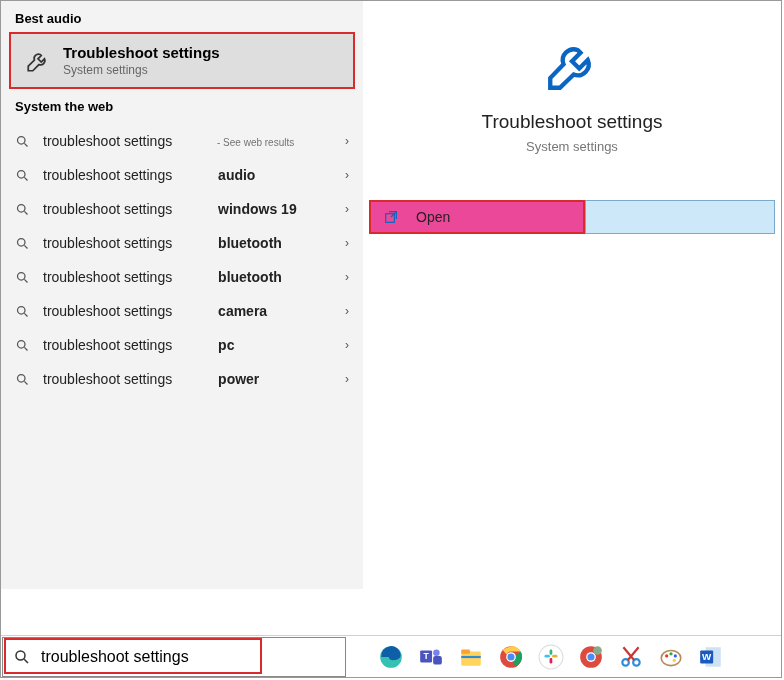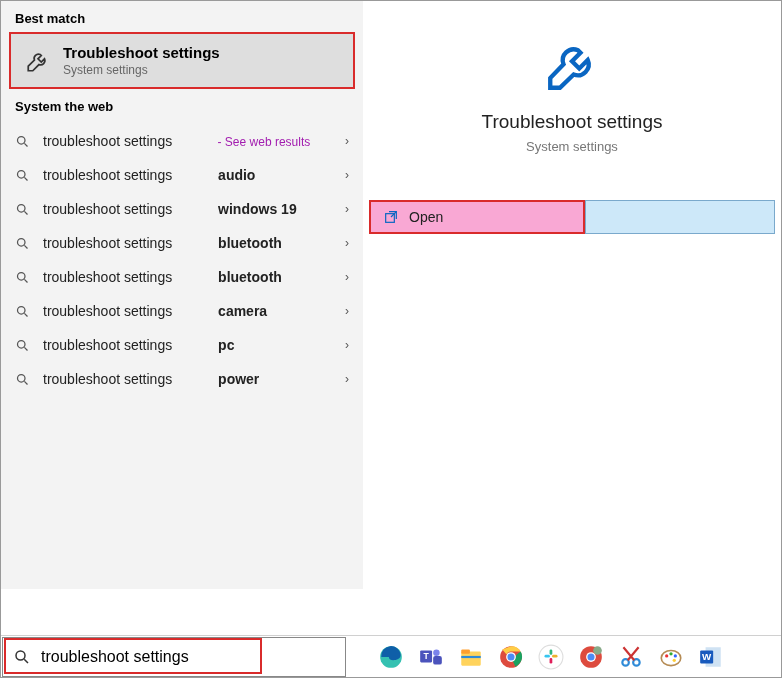--- a/index.html
+++ b/index.html
@@ -98,21 +98,21 @@
   .web-item {
     display: flex;
     align-items: center;
     padding: 9px 14px;
     cursor: pointer;
     gap: 12px;
   }
   .web-item .sicon { color: #555; width: 16px; display:flex; }
   .web-item .txt { flex: 1; color: #222; }
   .web-item .txt b { font-weight: 600; margin-left: 42px; }
-  .web-item .sub { color: #a21caf; font-size: 12px; }
+  .web-item .sub { color: #737373; font-size: 10px; }
   .web-item .chev-r { color: #555; font-size: 12px; }
 
   
   .preview {
     display: flex;
     flex-direction: column;
     align-items: center;
     padding-top: 36px;
   }
   .big-icon { margin-bottom: 16px; }
@@ -121,25 +121,25 @@
 
   .action-row {
     margin-top: 46px;
     display: flex;
     width: 100%;
   }
   .open-btn {
     flex: 1;
     display: flex;
     align-items: center;
-    background: #f9a8d4;
+    background: #ec4899;
     border: 2px solid #d92b2b;
     height: 34px;
     padding: 0 12px;
-    gap: 10px;
+    gap: 17px;
     color: #222;
     font-size: 14px;
     max-width: 240px;
     margin-left: 6px;
   }
   .open-right {
     flex: 1;
     background: #cde8f9;
     border: 1px solid #7aa9cc;
     margin-right: 6px;
@@ -200,21 +200,21 @@
 </style>
 </head>
 <body>
 
 <div class="window">
 
 
   <div class="main">
 
     <div class="left">
-      <div class="section-label">Best match</div>
+      <div class="section-label">Best audio</div>
       <div class="best-match">
         <span class="bm-icon">
           <svg width="26" height="26" viewBox="0 0 24 24" fill="none" stroke="#333" stroke-width="1.6">
             <path d="M14 6a4 4 0 0 0-5.3 5.1L3 16.8V21h4.2l5.7-5.7A4 4 0 0 0 18 10l-3 3-3-3 3-3z"></path>
           </svg>
         </span>
         <div>
           <div class="bm-title">Troubleshoot settings</div>
           <div class="bm-sub">System settings</div>
         </div>

